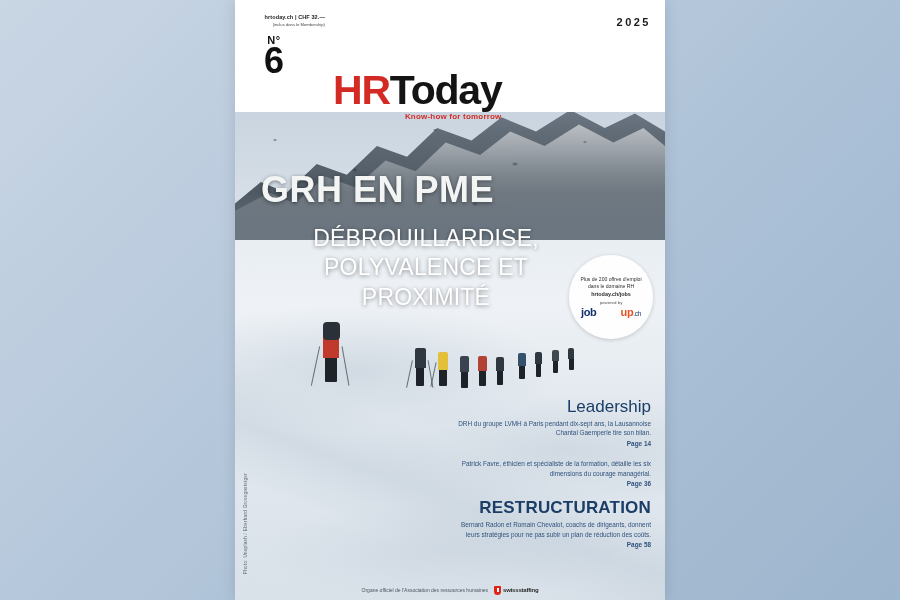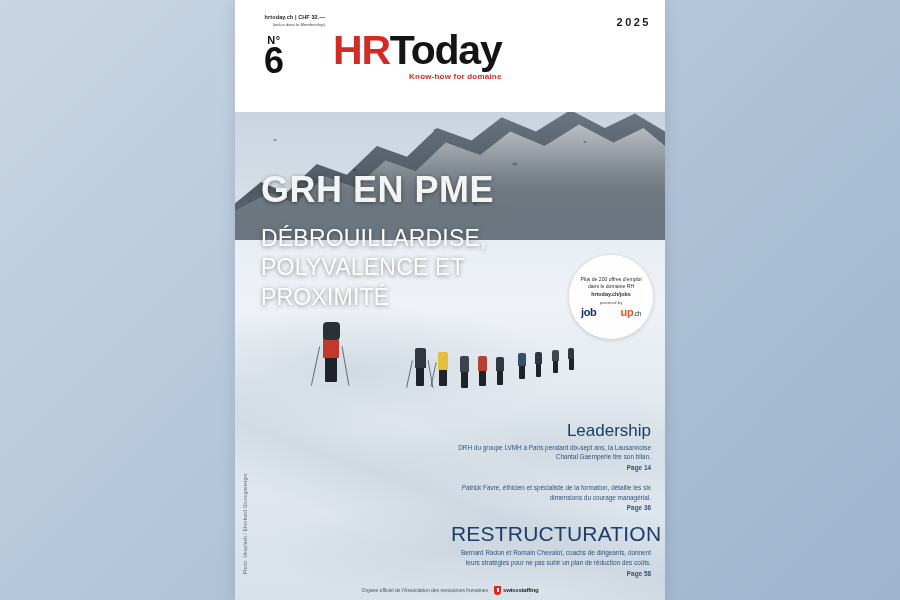--- a/index.html
+++ b/index.html
@@ -115,20 +115,21 @@
     color: #111;
   }
   .mh-number .n-label { font-size: 11px; font-weight: bold; letter-spacing: .5px; }
   .mh-number .n-value { font-size: 36px; font-weight: bold; line-height: .95; margin-top: -2px; }
   .logo {
     position: absolute; left: 98px; top: 30px;
   }
   .logo .word {
     font-size: 41px; font-weight: bold; letter-spacing: -1.2px; line-height: 1;
     font-family: "Liberation Sans", sans-serif;
+    margin-top: 40px;
   }
   .logo .hr { color: #d32b24; }
   .logo .today { color: #141414; }
   .logo .tag {
     margin-top: 1px; text-align: right;
     font-size: 8px; color: #d32b24; font-weight: bold; letter-spacing: .2px;
   }
 
   
   .headline-block {
@@ -137,45 +138,46 @@
     text-shadow: 0 1px 4px rgba(0,0,0,.45);
   }
   .kicker {
     font-size: 36px; font-weight: bold; letter-spacing: .5px; line-height: 1;
     color: #f3f4f4;
   }
   .subhead {
     margin-top: 16px;
     font-size: 23px; font-weight: 300; line-height: 1.28; letter-spacing: .2px;
     color: #ffffff;
+    text-align: center;
   }
 
   
   .sticker {
     position: absolute; right: 12px; top: 255px;
     width: 84px; height: 84px; border-radius: 50%;
     background: rgba(255,255,255,.92);
     box-shadow: 0 1px 4px rgba(0,0,0,.18);
     display: flex; flex-direction: column; align-items: center; justify-content: center;
     text-align: center; padding: 6px;
   }
   .sticker .s1 { font-size: 5.1px; color: #2b2b2b; line-height: 1.45; }
   .sticker .s2 { font-size: 5.4px; color: #2b2b2b; font-weight: bold; margin-top: 1px; }
   .sticker .s3 { font-size: 4.4px; color: #555; margin-top: 3px; }
   .sticker .s4 { font-size: 11px; font-weight: bold; color: #12306b; margin-top: 1px; letter-spacing: -.3px; }
   .sticker .s4 .up { color: #e8531f; margin-left: 24px; }
   .sticker .s4 .ch { font-size: 6.5px; color: #12306b; font-weight: normal; }
 
   
-  .teasers { position: absolute; right: 14px; top: 398px; width: 200px; text-align: right; margin-top: 24px; }
+  .teasers { position: absolute; right: 14px; top: 398px; width: 200px; text-align: right; }
   .teaser { margin-bottom: 12px; }
   .teaser .t-title {
     font-size: 17px; color: #1b3d66; line-height: 1.05; margin-bottom: 3px;
   }
-  .teaser.restructuration .t-title { font-size: 21px; letter-spacing: .2px; }
+  .teaser.restructuration .t-title { font-size: 17px; letter-spacing: .2px; font-weight: bold; }
   .teaser .t-body { font-size: 6.4px; color: #30527d; line-height: 1.5; }
   .teaser .t-page { font-size: 6.4px; color: #30527d; font-weight: bold; margin-top: 2px; }
 
   
   .photo-credit {
     position: absolute; left: 8px; bottom: 26px;
     font-size: 4.6px; color: #5b6670;
     writing-mode: vertical-rl; transform: rotate(180deg);
     letter-spacing: .3px;
   }
@@ -277,21 +279,21 @@
 
     <div class="mh-number">
       <div class="n-label">N°</div>
       <div class="n-value">6</div>
     </div>
 
     <div class="logo">
       <div class="word">
         <span class="hr">HR</span><span class="today">Today</span>
       </div>
-      <div class="tag">Know-how for domaine</div>
+      <div class="tag">Know-how for tomorrow</div>
     </div>
   </div>
 
   <div class="headline-block">
     <div class="kicker">GRH EN PME</div>
     <div class="subhead">
       <div>DÉBROUILLARDISE,</div>
       <div>POLYVALENCE ET PROXIMITÉ</div>
     </div>
   </div>

